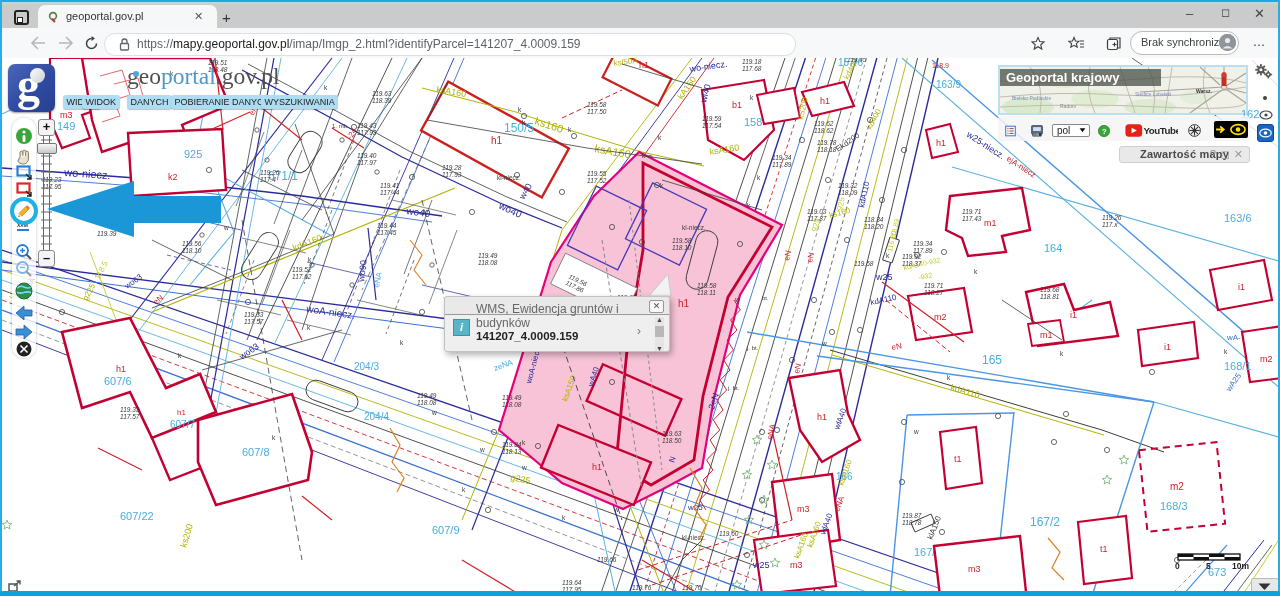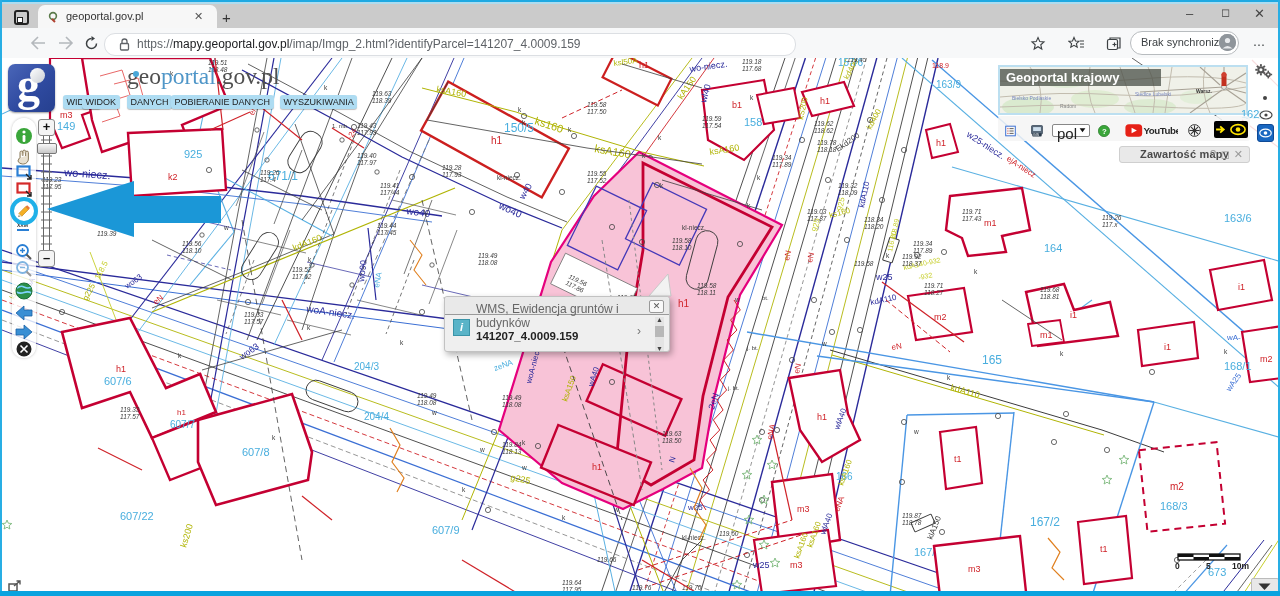--- a/index.html
+++ b/index.html
@@ -602,21 +602,21 @@
 <div class="mapui" id="logo">
   <div style="position:absolute;left:9px;top:-6px;color:#fff;font-family:'Liberation Serif',serif;font-size:46px;font-weight:bold">g</div>
   <div style="position:absolute;left:22px;top:4px;width:15px;height:15px;border-radius:50%;background:linear-gradient(135deg,#ffffff,#c9cdd4)"></div>
 </div>
 <div class="mapui" id="gtitle">geo<span class="b">portal</span>.gov.pl</div>
 <div class="mapui" style="left:133px;top:71px;width:6px;height:6px;border-radius:50%;background:#4aa7d8"></div>
 <div class="mapui menu" style="left:63px">WIDOK</div>
 <div class="mapui menu" style="left:82px">WIDOK</div>
 <div class="mapui menu" style="left:127px">DANYCH</div>
 <div class="mapui menu" style="left:171px">POBIERANIE DANYCH</div>
-<div class="mapui menu" style="left:280px">WYSZUKIWANIA</div>
+<div class="mapui menu" style="left:261px">WYSZUKIWANIA</div>
 
 <div class="mapui" id="toolbar"></div>
 <svg class="ticon" style="top:126px" viewBox="0 0 20 20">
       <circle cx="10" cy="10" r="8" fill="#3aa63a"></circle>
       <circle cx="10" cy="6" r="1.6" fill="#fff"></circle>
       <rect x="8.6" y="9" width="2.8" height="7" rx="1.2" fill="#fff"></rect>
     </svg>
 <svg class="ticon" style="top:147px" viewBox="0 0 20 20">
       <path d="M6 11 V5.5 a1.4 1.4 0 0 1 2.8 0 M8.8 9 V4.5 a1.4 1.4 0 0 1 2.8 0 M11.6 9 V5.5 a1.4 1.4 0 0 1 2.8 0 V12 a5 5 0 0 1 -5 5 h-1 a5 5 0 0 1 -4.5-3 L5.4 11" fill="#e8e0d0" stroke="#8a7a5a" stroke-width="1"></path>
     </svg>
@@ -771,21 +771,21 @@
         <line x1="6.5" y1="11.5" x2="12.5" y2="11.5"></line>
       </g>
     </svg>
 <svg class="mapui" style="left:1030px;top:124px" width="14" height="14" viewBox="0 0 18 18">
       <rect x="2" y="2" width="14" height="11" rx="1" fill="#5a6a7a" stroke="#3a4a5a"></rect>
       <rect x="4" y="4" width="10" height="5" fill="#cfe0ee"></rect>
       <rect x="3" y="12" width="12" height="4" rx="1" fill="#2a3a4a"></rect>
       <text x="4" y="15.6" font-size="4.5" fill="#fff" font-family="Liberation Sans">GIS</text>
     </svg>
 <div class="mapui" style="left:1052px;top:124px;width:36px;height:11px;background:#fff;border:1px solid #888;border-radius:2px">
- <span style="position:absolute;left:4px;top:0px;font-size:15px;color:#222">pol</span>
+ <span style="position:absolute;left:4px;top:0px;font-size:10px;color:#222">pol</span>
  <svg style="position:absolute;right:3px;top:3px" width="7" height="5" viewBox="0 0 9 7">
         <path d="M0.5 0.5 L4.5 6 L8.5 0.5" fill="#111"></path>
       </svg>
 </div>
 <svg class="mapui" style="left:1098px;top:125px" width="12" height="12" viewBox="0 0 17 17">
       <circle cx="8.5" cy="8.5" r="8" fill="#3aa63a" stroke="#2a7a2a"></circle>
       <text x="5.5" y="12.5" font-size="11" font-weight="bold" fill="#fff" font-family="Liberation Sans">?</text>
     </svg>
 <svg class="mapui" style="left:1124px;top:123px" width="54" height="15" viewBox="0 0 58 17">
       <rect x="0" y="1.5" width="19" height="14" rx="4" fill="#e62117"></rect>

